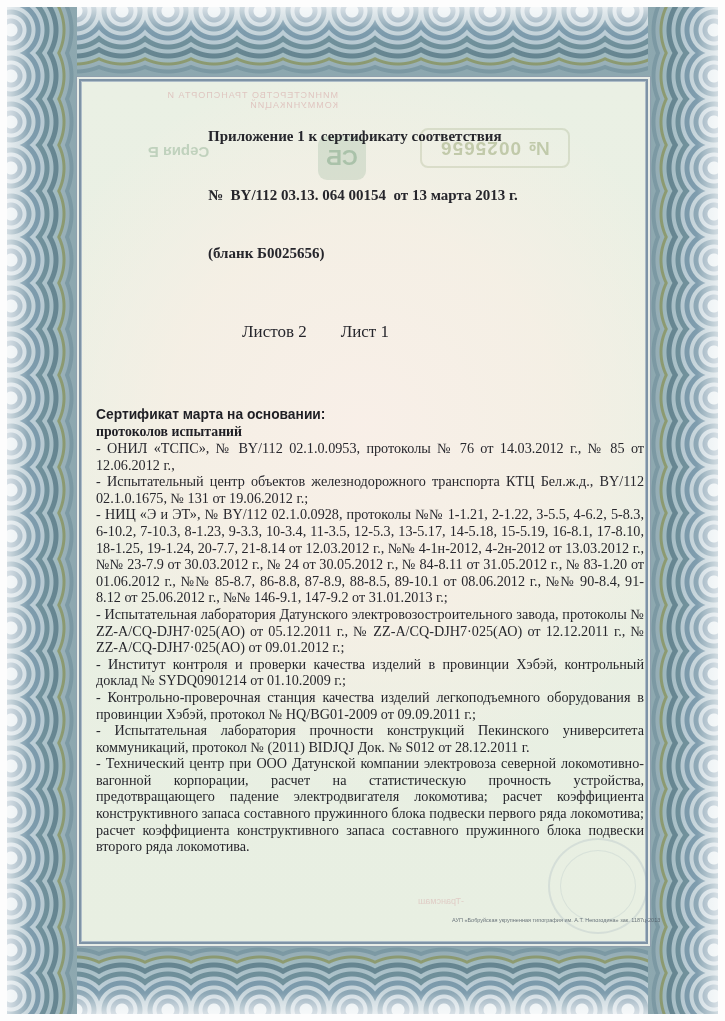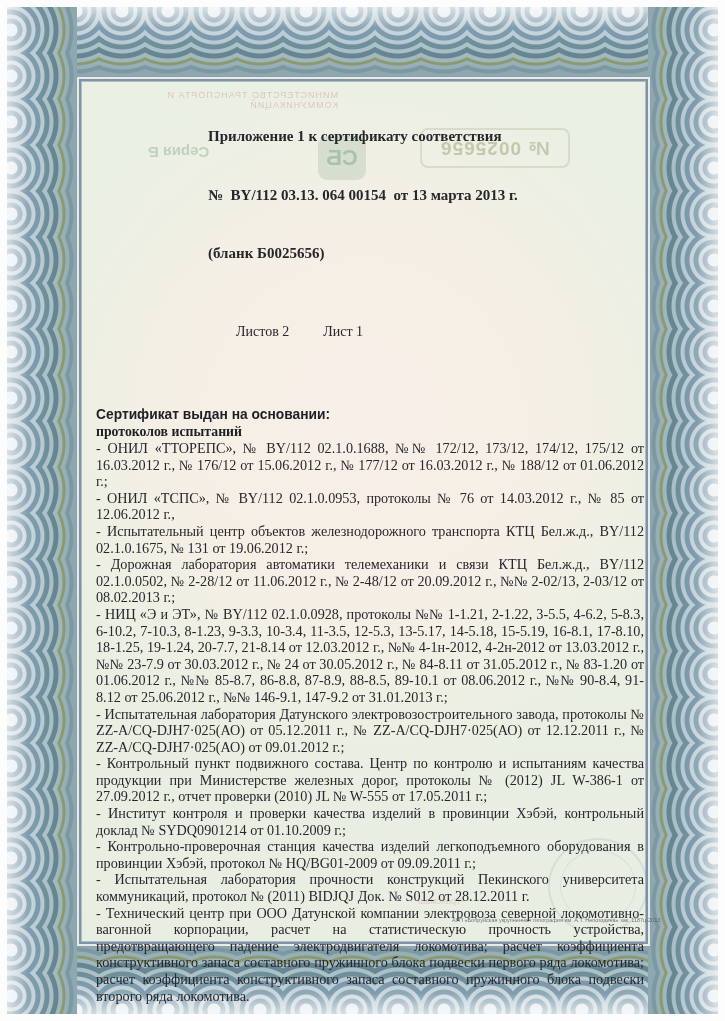--- a/index.html
+++ b/index.html
@@ -50,21 +50,21 @@
   .g-emblem{left:318px;top:136px;width:48px;height:44px;border-radius:9px;
      background:rgba(125,165,130,.22);display:flex;align-items:center;justify-content:center;
      font-family:"Liberation Sans",sans-serif;font-weight:bold;font-size:22px;color:rgba(90,140,100,.35);transform:scaleX(-1);}
   .g-stamp{left:548px;top:838px;width:96px;height:92px;border:2px solid rgba(120,145,165,.17);border-radius:50%;}
   .g-stamp::before{content:"";position:absolute;inset:10px;border:1px solid rgba(120,145,165,.15);border-radius:50%;}
   .g-botpink{left:418px;top:896px;font-family:"Liberation Sans",sans-serif;font-size:9px;
      color:rgba(210,140,145,.35);}
   
   .content{position:absolute;left:96px;top:88px;width:548px;color:#26262c;}
   .hdr-block{margin-left:112px;font-weight:bold;font-size:15px;line-height:19.5px;white-space:pre-wrap;}
-  .hdr-sheets{font-weight:normal;font-size:14px;}
+  .hdr-sheets{font-weight:normal;font-size:17px;}
   .hdr-sheets .sp{display:inline-block;width:34px;}
   .lead{font-family:"Liberation Sans",sans-serif;font-weight:bold;font-size:13.8px;line-height:16.5px;
      margin-top:7px;color:#1e1e24;}
   .section-label{font-family:Liberation Serif, serif;font-weight:bold;font-size:13.8px;line-height:16.5px;color:#1e1e24;}
   .paras p{margin:0;font-size:14.2px;line-height:16.6px;text-align:justify;}
   .calc p{margin:0;font-size:14.2px;line-height:16.6px;text-align:justify;}
   .imprint{position:absolute;left:452px;top:917px;width:208px;font-family:"Liberation Sans",sans-serif;
      font-size:5.5px;color:#4a5560;opacity:.8;white-space:nowrap;overflow:hidden;}
 </style>
 </head>
@@ -91,31 +91,28 @@
   <div class="content">
     <div class="hdr-block">
       <div>Приложение 1 к сертификату соответствия</div>
       <div>№  BY/112 03.13. 064 00154  от 13 марта 2013 г.</div>
       <div>(бланк Б0025656)</div>
       <div class="hdr-sheets">
         <span>Листов 2</span><span class="sp"></span><span>Лист 1</span>
       </div>
     </div>
 
-    <div class="lead">Сертификат выдан на основании:</div>
+    <div class="lead">Сертификат марта на основании:</div>
     <div class="section-label">протоколов  испытаний</div>
 
     <div class="paras">
-        <p>- ОНИЛ «ТТОРЕПС», № BY/112 02.1.0.1688, №№ 172/12, 173/12, 174/12, 175/12 от 16.03.2012 г., № 176/12 от 15.06.2012 г., № 177/12 от 16.03.2012 г., № 188/12 от 01.06.2012 г.;</p>
         <p>- ОНИЛ «ТСПС», № BY/112 02.1.0.0953, протоколы № 76 от 14.03.2012 г., № 85 от 12.06.2012 г.,</p>
         <p>- Испытательный центр объектов железнодорожного транспорта КТЦ Бел.ж.д., BY/112 02.1.0.1675, № 131 от 19.06.2012 г.;</p>
-        <p>- Дорожная лаборатория автоматики телемеханики и связи КТЦ Бел.ж.д., BY/112 02.1.0.0502, № 2-28/12 от 11.06.2012 г., № 2-48/12 от 20.09.2012 г., №№ 2-02/13, 2-03/12 от 08.02.2013 г.;</p>
         <p>- НИЦ «Э и ЭТ», № BY/112 02.1.0.0928, протоколы №№ 1-1.21, 2-1.22, 3-5.5, 4-6.2, 5-8.3, 6-10.2, 7-10.3, 8-1.23, 9-3.3, 10-3.4, 11-3.5, 12-5.3, 13-5.17, 14-5.18, 15-5.19, 16-8.1, 17-8.10, 18-1.25, 19-1.24, 20-7.7, 21-8.14 от 12.03.2012 г., №№ 4-1н-2012, 4-2н-2012 от 13.03.2012 г., №№ 23-7.9 от 30.03.2012 г., № 24 от 30.05.2012 г., № 84-8.11 от 31.05.2012 г., № 83-1.20 от 01.06.2012 г., №№ 85-8.7, 86-8.8, 87-8.9, 88-8.5, 89-10.1 от 08.06.2012 г., №№ 90-8.4, 91-8.12 от 25.06.2012 г., №№ 146-9.1, 147-9.2 от 31.01.2013 г.;</p>
         <p>- Испытательная лаборатория Датунского электровозостроительного завода, протоколы № ZZ-A/CQ-DJH7·025(АО) от 05.12.2011 г., № ZZ-A/CQ-DJH7·025(АО) от 12.12.2011 г., № ZZ-A/CQ-DJH7·025(АО) от 09.01.2012 г.;</p>
-        <p>- Контрольный пункт подвижного состава. Центр по контролю и испытаниям качества продукции при Министерстве железных дорог, протоколы № (2012) JL W-386-1 от 27.09.2012 г., отчет проверки (2010) JL № W-555 от 17.05.2011 г.;</p>
         <p>- Институт контроля и проверки качества изделий в провинции Хэбэй, контрольный доклад № SYDQ0901214 от 01.10.2009 г.;</p>
         <p>- Контрольно-проверочная станция качества изделий легкоподъемного оборудования в провинции Хэбэй, протокол № HQ/BG01-2009 от 09.09.2011 г.;</p>
         <p>- Испытательная лаборатория прочности конструкций Пекинского университета коммуникаций, протокол № (2011) BIDJQJ Док. № S012 от 28.12.2011 г.</p>
       </div>
 
 
     <div class="calc">
         <p>- Технический центр при ООО Датунской компании электровоза северной локомотивно-вагонной корпорации, расчет на статистическую прочность устройства, предотвращающего падение электродвигателя локомотива; расчет коэффициента конструктивного запаса составного пружинного блока подвески первого ряда локомотива; расчет коэффициента конструктивного запаса составного пружинного блока подвески второго ряда локомотива.</p>
       </div>
   </div>

